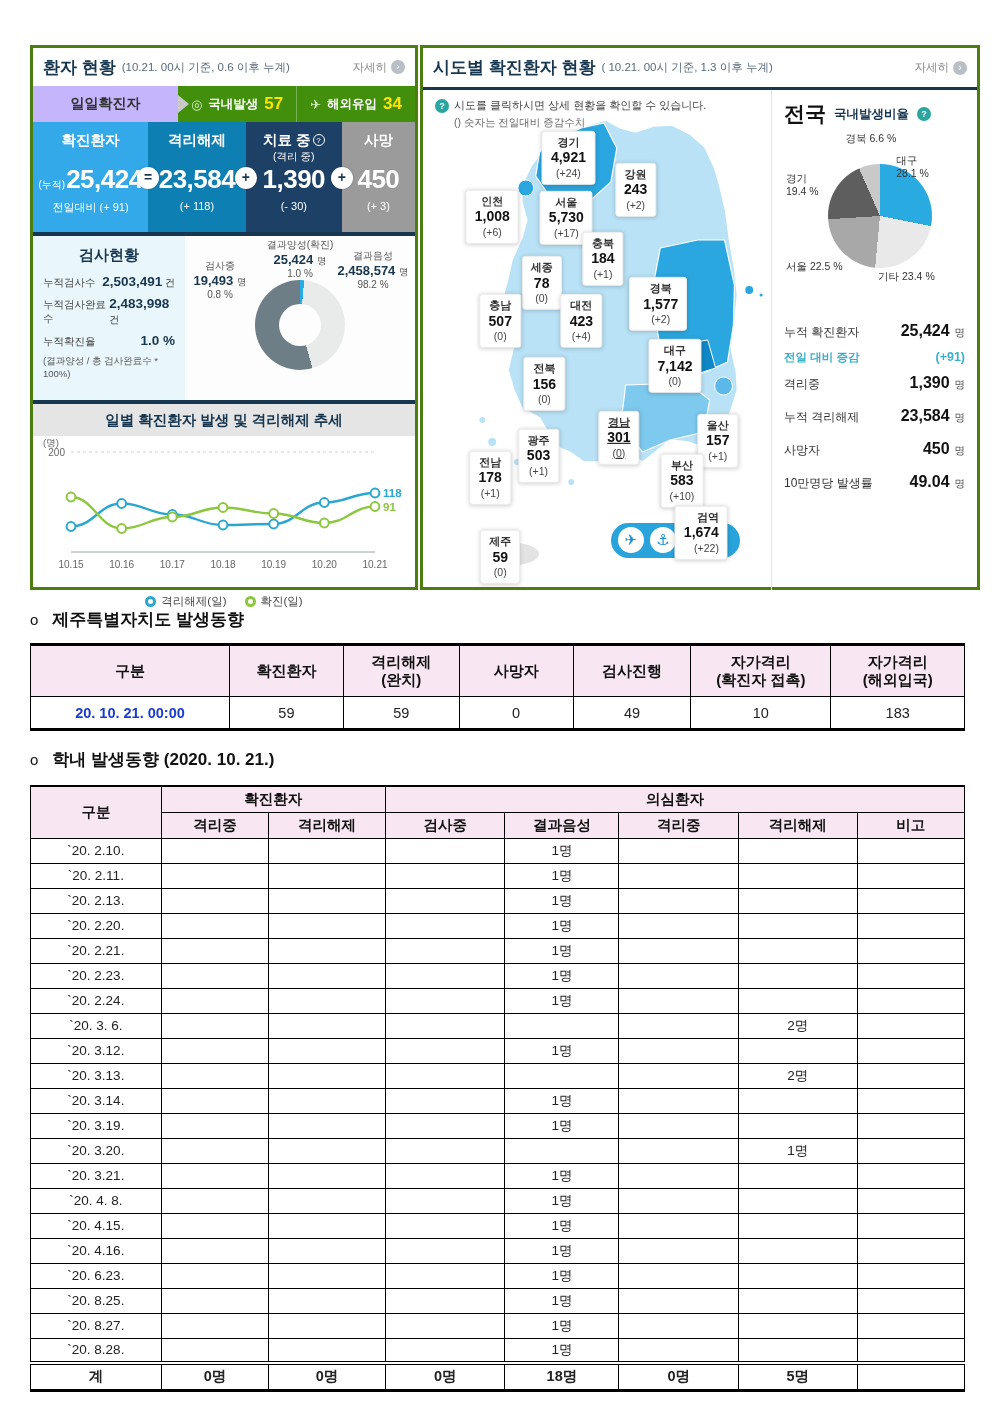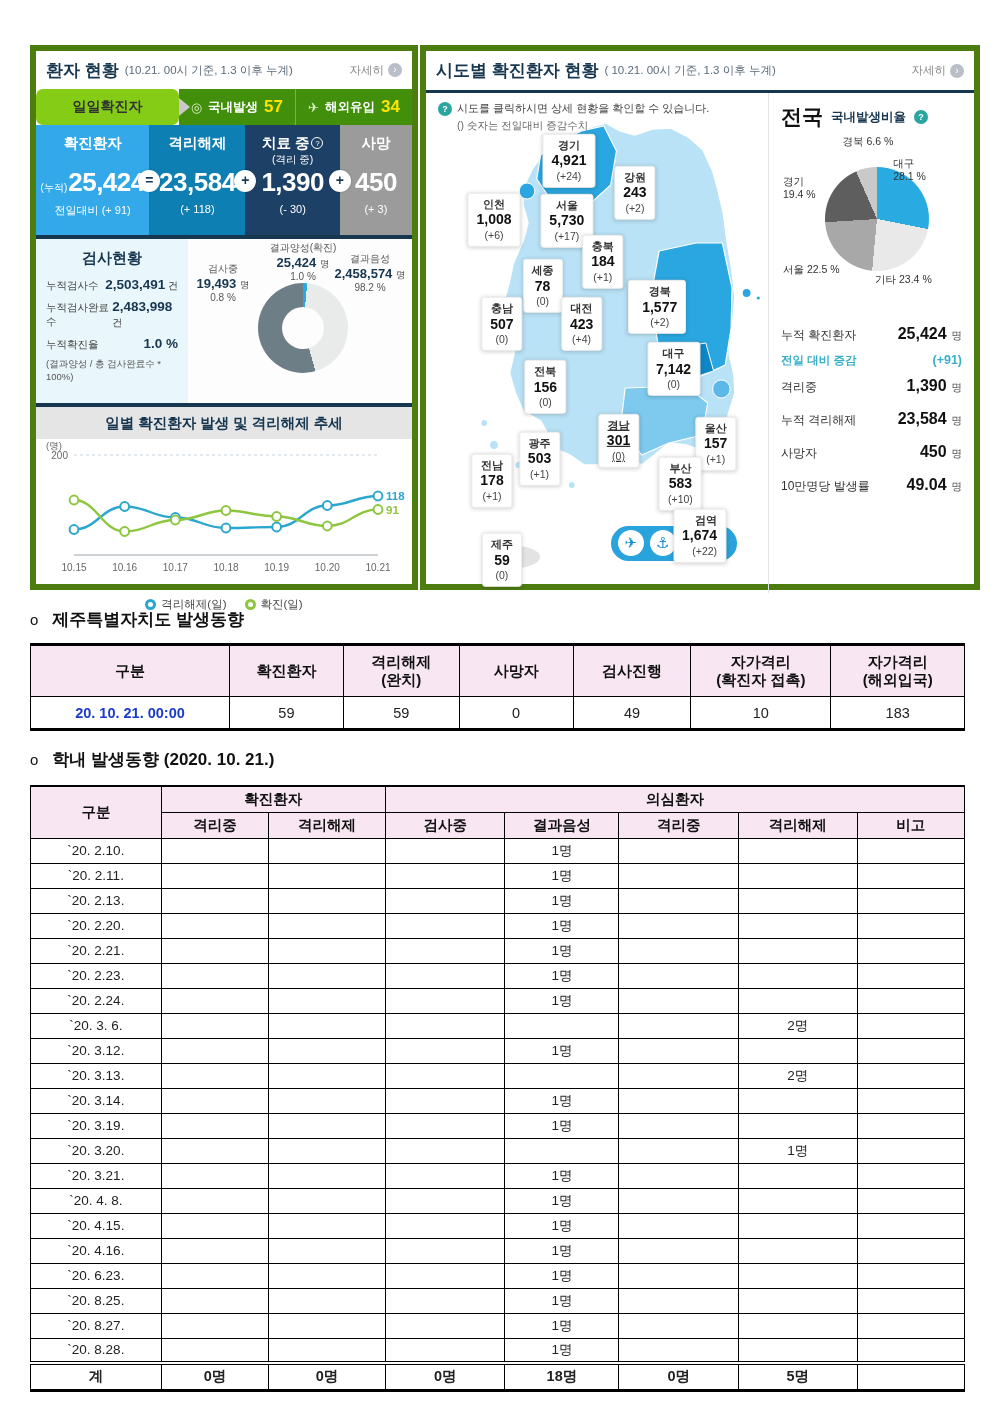--- a/index.html
+++ b/index.html
@@ -1,35 +1,35 @@
 <!DOCTYPE html>
 <html><head>
 <meta charset="utf-8">
 <style>
   * { box-sizing: border-box; margin: 0; padding: 0; }
   html,body { background:#fff; }
   body { font-family: "Liberation Sans", "DejaVu Sans", sans-serif; }
   .page { position:relative; width:992px; height:1403px; background:#fff; overflow:hidden; }
 
   
-  .panel { position:absolute; background:#fff; border:6px solid #4d7c0f; }
+  .panel { position:absolute; background:#fff; border:3px solid #4d7c0f; }
   .panel-left  { left:30px;  top:45px; width:388px; height:545px; }
   .panel-right { left:420px; top:45px; width:560px; height:545px; }
 
   .p-header { height:38px; display:flex; align-items:center; padding:0 10px; background:#fff; }
   .p-title { font-size:17px; font-weight:bold; color:#17364f; white-space:nowrap; }
   .p-subtitle { font-size:11.5px; color:#5a6b7a; margin-left:6px; white-space:nowrap; }
   .p-more { margin-left:auto; display:flex; align-items:center; gap:4px; font-size:11.5px; color:#888; cursor:pointer; }
   .more-ico { width:14px; height:14px; border-radius:50%; background:#b9bfc6; color:#fff; font-size:10px; line-height:14px; text-align:center; }
   .rp-hdr { border-bottom:3px solid #17364f; height:42px; }
 
   
   .tabbar { height:36px; display:flex; }
-  .tab-daily { width:38%; background:#84cc16; display:flex; align-items:center; justify-content:center;
-               font-size:14px; font-weight:bold; color:#333; position:relative; cursor:pointer;border-radius:7px; }
+  .tab-daily { width:38%; background:#c4b5fd; display:flex; align-items:center; justify-content:center;
+               font-size:14px; font-weight:bold; color:#333; position:relative; cursor:pointer; }
   .tab-daily::after { content:""; position:absolute; right:-11px; top:50%; transform:translateY(-50%);
                border-top:9px solid transparent; border-bottom:9px solid transparent; border-left:11px solid #c9c9c9; z-index:2; }
   .tab-green { flex:1; background:#418f0a; display:flex; }
   .tab-green .half { flex:1; display:flex; align-items:center; justify-content:center; gap:6px; }
   .tab-green .half + .half { border-left:1px solid rgba(255,255,255,.3); }
   .tg-ico { color:#d8efc2; font-size:13px; }
   .tg-label { color:#fff; font-size:12.5px; font-weight:bold; }
   .tg-num { color:#ffe400; font-size:17px; font-weight:bold; }
 
   
@@ -139,21 +139,21 @@
   #school-table tr.total td { font-weight:bold; font-size:14.5px; border-top:4px double #000; height:27px; }
 </style>
 </head>
 <body>
 
 <div class="page">
 
   <section class="panel panel-left">
     <header class="p-header">
       <span class="p-title">환자 현황</span>
-      <span class="p-subtitle">(10.21. 00시 기준, 1.3 이후 누계)</span>
+      <span class="p-subtitle">(10.21. 00시 기준, 0.6 이후 누계)</span>
       <span class="p-more">
         <span>자세히</span>
         <span class="more-ico">›</span>
       </span>
     </header>
 
     <div class="tabbar">
       <div class="tab-daily">일일확진자</div>
       <div class="tab-green">
         <div class="half">

